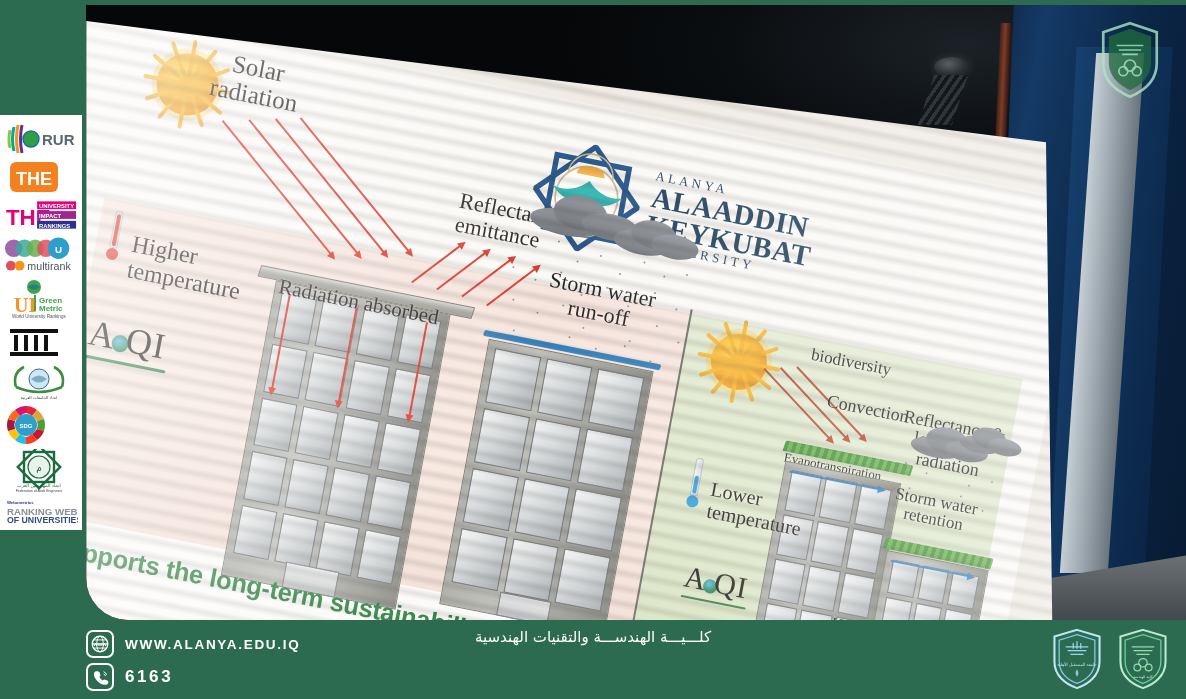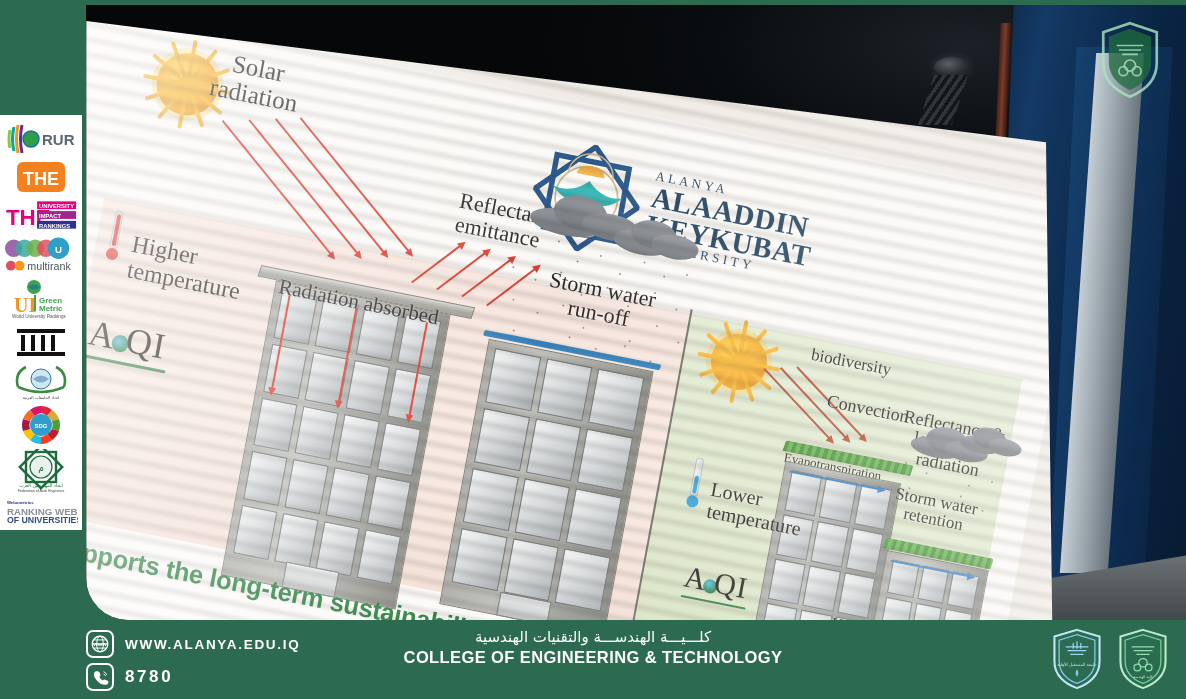--- a/index.html
+++ b/index.html
@@ -271,21 +271,21 @@
     opacity:.95;
   }
 
   
   #sidebar {
     position:absolute; left:0; top:115px; width:82px; height:415px;
     background:#ffffff;
     display:flex; flex-direction:column; align-items:center;
     justify-content:flex-start; gap:3px; padding:6px 4px;
   }
-  .badge { width:74px; display:flex; align-items:center; justify-content:center; }
+  .badge { width:74px; display:flex; align-items:center; }
 
   
   #footer {
     position:absolute; left:0; bottom:0; width:1186px; height:79px;
     background:#2c6b50;
   }
   .fi-col {
     position:absolute; left:86px; top:10px;
     display:flex; flex-direction:column; gap:5px;
   }
@@ -830,27 +830,26 @@
         <span class="fi-txt">WWW.ALANYA.EDU.IQ</span>
       </div>
       <div class="fi-row">
         <span class="fi-box">
           <svg viewBox="0 0 22 22" width="17" height="17">
             <path d="M6 3 q3 -1 4 2 l1 3 q0 1 -1.5 2 q1.5 3.5 4.5 5 q1 -1.5 2 -1.5 l3 1 q3 1 2 4 q-1 2 -4 2 q-6 0 -11 -6 q-5 -6 -3 -10 q1 -1.5 3 -1.5 z" fill="#fff"></path>
             <path d="M15 3.5 q3 1 4 4" stroke="#fff" stroke-width="1.2" fill="none"></path>
             <path d="M15 6.5 q2 .7 2.6 2.6" stroke="#fff" stroke-width="1.2" fill="none"></path>
           </svg>
         </span>
-        <span class="fi-txt phone">8780</span>
+        <span class="fi-txt phone">6163</span>
       </div>
     </div>
 
     <div class="f-center">
       <div class="f-ar2">كلـــيـــة الهندســـة والتقنيات الهندسية</div>
-      <div class="f-en">COLLEGE OF ENGINEERING &amp; TECHNOLOGY</div>
     </div>
 
     <div class="f-logos">
       <span>
         <svg viewBox="0 0 58 66" width="58" height="62">
           <path d="M29 2 L53 9 V36 C53 51 41 60 29 64 C17 60 5 51 5 36 V9 Z" fill="none" stroke="#bfe6f5" stroke-width="2.2"></path>
           <path d="M29 7 L48 13 V35 C48 48 39 55 29 59 C19 55 10 48 10 35 V13 Z" fill="none" stroke="#7ec9e8" stroke-width="1.4"></path>
           <g stroke="#9bd8ef" stroke-width="1.3" fill="none">
             <path d="M17 20 h24 M19 24 h20 M22 28 h14 M25 16 v6 M29 14 v8 M33 16 v6"></path>
           </g>

